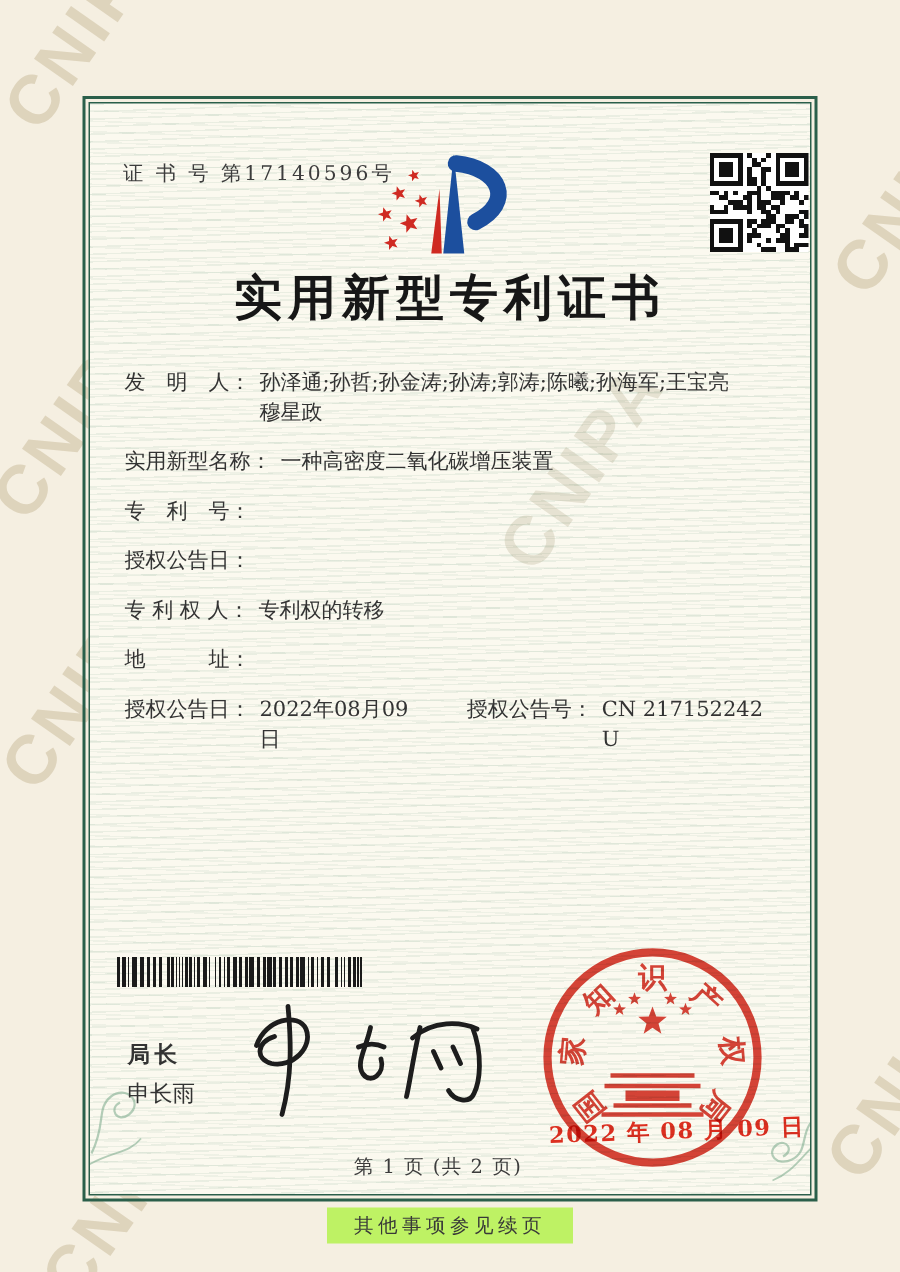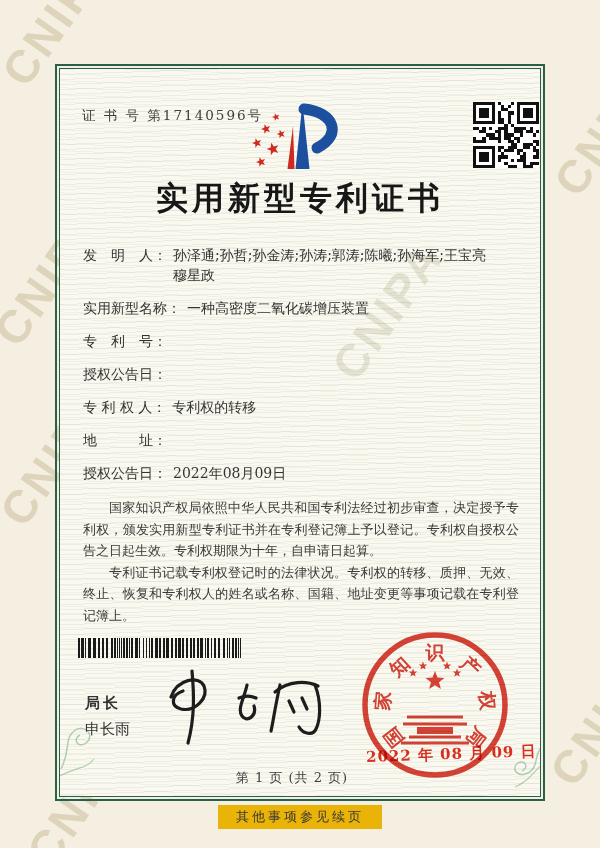--- a/index.html
+++ b/index.html
@@ -50,21 +50,21 @@
   .signature{position:absolute;left:95px;top:596px;width:185px;height:88px;z-index:3;}
   .seal{position:absolute;left:299px;top:560px;width:152px;height:152px;z-index:2;opacity:0.93;mix-blend-mode:multiply;}
   .seal-date{
     position:absolute;left:306px;top:676px;width:170px;z-index:4;
     color:#e03022;font-size:15px;font-weight:bold;letter-spacing:1px;
     transform:rotate(-2deg);white-space:nowrap;mix-blend-mode:multiply;
   }
   .page-indicator{position:absolute;left:0;right:16px;top:700px;text-align:center;font-size:13px;letter-spacing:1px;color:#3c3c3c;z-index:2;}
   .footer-note{
     position:absolute;top:805px;left:50%;transform:translateX(-50%);
-    background:#eab308;padding:3px 18px;font-size:13px;letter-spacing:3px;color:#383838;z-index:2;
+    background:#bef264;padding:3px 18px;font-size:13px;letter-spacing:3px;color:#383838;z-index:2;
   }
   .flourish{position:absolute;z-index:1;opacity:0.55;}
 </style>
 </head>
 <body>
 
 <span class="wm" style="left:-20px;top:-10px;">CNIPA</span>
 <span class="wm" style="left:532px;top:100px;">CNIPA</span>
 <span class="wm" style="left:-28px;top:250px;">CNIPA</span>
 <span class="wm" style="left:-22px;top:430px;">CNIPA</span>
@@ -256,25 +256,23 @@
         <span class="lbl">专 利 权 人：</span>
         <span class="val">专利权的转移</span>
       </div>
       <div class="row">
         <span class="lbl">地　　　址：</span>
       </div>
       <div class="grant-row">
         <span class="lbl">授权公告日：</span>
         <span class="val">2022年08月09日</span>
         <span class="grant-b">
+          <span class="lbl">授权公告号：</span>
+          <span class="val">CN 217152242 U</span>
         </span>
-      </div>
-      <div class="paras">
-        <p>国家知识产权局依照中华人民共和国专利法经过初步审查，决定授予专利权，颁发实用新型专利证书并在专利登记簿上予以登记。专利权自授权公告之日起生效。专利权期限为十年，自申请日起算。</p>
-        <p>专利证书记载专利权登记时的法律状况。专利权的转移、质押、无效、终止、恢复和专利权人的姓名或名称、国籍、地址变更等事项记载在专利登记簿上。</p>
       </div>
     </div>
 
     <svg class="barcode" viewBox="0 0 165 20" shape-rendering="crispEdges">
       <g id="barcode-bars" fill="#1a1a1a">
           <rect x="0" y="0" width="2" height="20"></rect>
           <rect x="3" y="0" width="3" height="20"></rect>
           <rect x="7" y="0" width="1" height="20"></rect>
           <rect x="10" y="0" width="3" height="20"></rect>
           <rect x="15" y="0" width="3" height="20"></rect>

